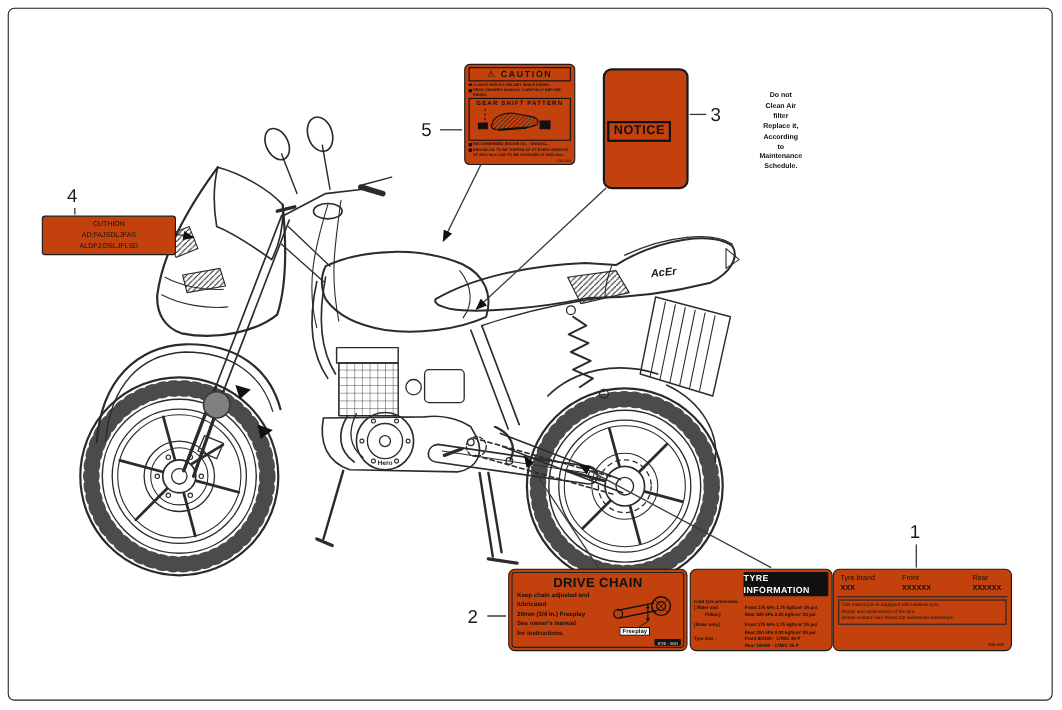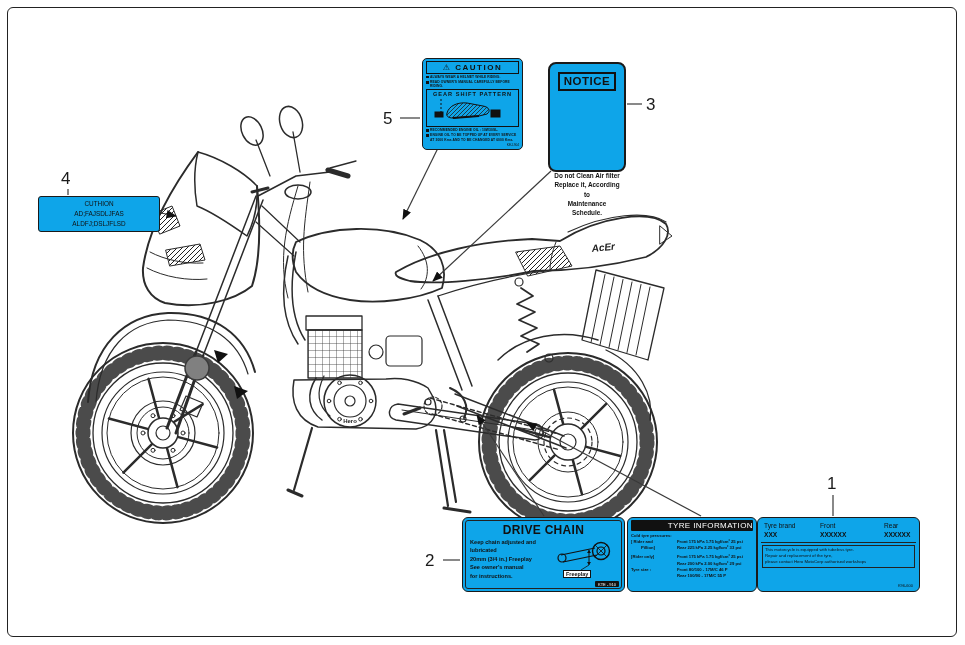--- a/index.html
+++ b/index.html
@@ -1,47 +1,47 @@
 <!DOCTYPE html>
 <html><head>
 <meta charset="utf-8">
 <style>
   html,body{margin:0;padding:0;background:#fff;font-family:"Liberation Sans","DejaVu Sans",sans-serif;}
   #stage{position:relative;width:965px;height:645px;background:#fff;overflow:hidden;color:#111;}
   #page-frame{position:absolute;left:7px;top:7px;width:948px;height:628px;border:1.5px solid #222;border-radius:6px;}
   #scene{position:absolute;left:0;top:0;z-index:1;}
-  .lbl{position:absolute;z-index:2;background:#0ea5e9;border:1.2px solid #1a1a1a;border-radius:5px;box-sizing:border-box;}
+  .lbl{position:absolute;z-index:2;background:#c2410c;border:1.2px solid #1a1a1a;border-radius:5px;box-sizing:border-box;}
   .callout-num{position:absolute;z-index:3;font-size:17px;color:#1a1a1a;font-family:"Liberation Sans",sans-serif;}
   
   #caution-gear{left:422px;top:58px;width:101px;height:92px;padding:2px 3px;display:flex;flex-direction:column;gap:1px;}
   #caution-gear .hdr{border:1px solid #111;text-align:center;font-weight:bold;font-size:8px;letter-spacing:1.5px;line-height:11px;height:11px;}
   .brow{display:flex;gap:1.5px;align-items:flex-start;}
   .bsq{width:2.6px;height:2.6px;background:#111;flex:none;margin-top:.8px;}
   .btx{font-size:3.3px;font-weight:bold;line-height:1.25;letter-spacing:.1px;}
   #caution-gear .gearbox{border:1px solid #111;padding:1px 2px;}
   #caution-gear .gtitle{text-align:center;font-size:5.6px;font-weight:bold;letter-spacing:1px;}
   #caution-gear .code{font-size:3.2px;text-align:right;margin-top:auto;}
   
-  #notice{left:548px;top:62px;width:78px;height:110px;border-width:2px;border-radius:8px;display:flex;flex-direction:column;align-items:center;padding:8px 2px 3px;gap:40px;}
+  #notice{left:548px;top:62px;width:78px;height:110px;border-width:2px;border-radius:8px;display:flex;flex-direction:row;align-items:center;padding:8px 2px 3px;gap:40px;}
   #notice .hdr{border:2.5px solid #111;font-weight:bold;font-size:11.5px;letter-spacing:.5px;padding:0 4px;line-height:15px;}
   #notice .lines{font-size:6.4px;font-weight:bold;text-align:center;line-height:1.45;}
   
   #caution-front{left:38px;top:196px;width:122px;height:36px;border-radius:3px;display:flex;flex-direction:column;justify-content:center;text-align:center;font-size:6.4px;line-height:1.55;}
   
   #drive-chain{left:462px;top:517px;width:163px;height:75px;border-radius:6px;padding:2px;}
   #drive-chain .inner{border:1px solid #222;border-radius:3px;height:100%;box-sizing:border-box;padding:2px 4px;position:relative;}
   #drive-chain .title{text-align:center;font-weight:bold;font-size:12px;letter-spacing:.3px;}
   #drive-chain .body{display:flex;margin-top:1px;}
   #drive-chain .txt{width:92px;font-size:5.6px;font-weight:bold;line-height:1.5;}
   #drive-chain .diag{position:relative;flex:1;}
   #drive-chain .fp{position:absolute;left:8px;bottom:2px;border:1px solid #111;font-size:5.4px;font-weight:bold;padding:0 2px;background:#fff;}
   #drive-chain .code{position:absolute;right:2px;bottom:1px;background:#111;color:#fff;font-size:4px;padding:.5px 3px;border-radius:1px;}
   
   #tyre-info{left:627px;top:517px;width:130px;height:75px;border-radius:6px;padding:2px 3px;}
-  #tyre-info .hdr{background:#111;color:#fff;font-weight:normal;font-size:8px;text-align:right;letter-spacing:.4px;line-height:11px;border-radius:1px;}
+  #tyre-info .hdr{background:#111;color:#fff;font-weight:bold;font-size:8px;text-align:left;letter-spacing:.4px;line-height:11px;border-radius:1px;margin-left:45px;}
   #tyre-info .grid{display:grid;grid-template-columns:44px 1fr;font-size:4.2px;font-weight:bold;line-height:1.5;margin-top:1.5px;column-gap:2px;}
   #tyre-info .span2{grid-column:1 / 3;}
   #tyre-info .ind{padding-left:10px;}
   #tyre-info .gap{height:3px;grid-column:1/3;}
   
   #tyre-brand{left:757px;top:517px;width:163px;height:75px;border-radius:6px;padding:3px 4px;display:flex;flex-direction:column;}
   #tyre-brand .tbl{display:grid;grid-template-columns:56px 64px 1fr;font-size:6.6px;row-gap:2px;padding:1px 2px 4px;}
   #tyre-brand .tbl .v{font-weight:bold;}
   #tyre-brand .divider{border-top:1px solid #222;margin:0 -1px;}
   #tyre-brand .note{border:1px solid #222;margin-top:2px;padding:1px 2px;font-size:4.3px;line-height:1.45;}

